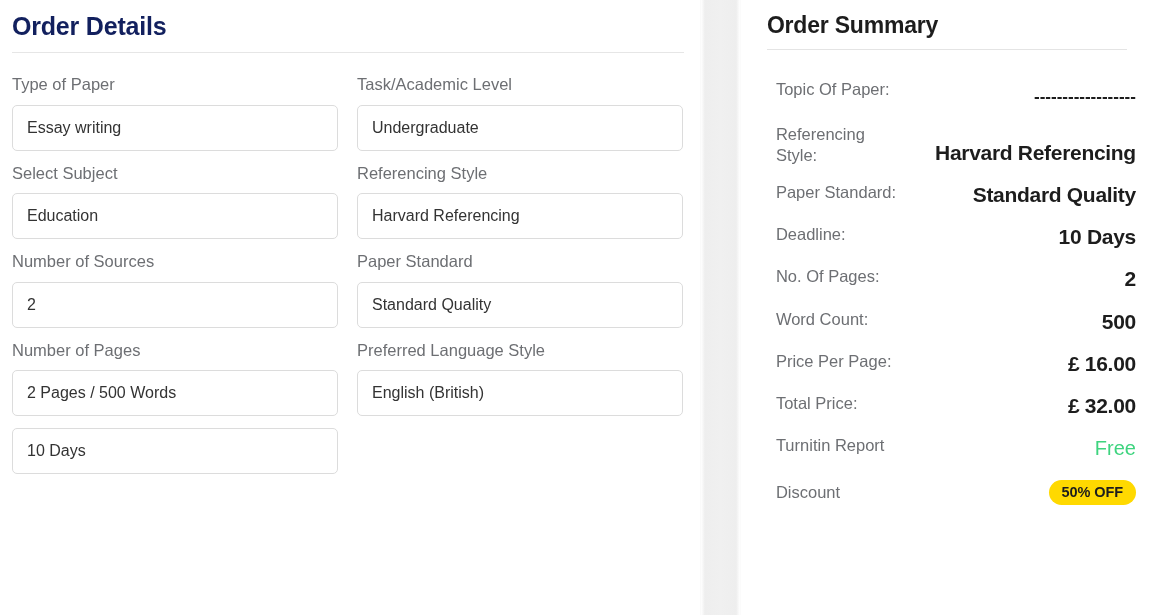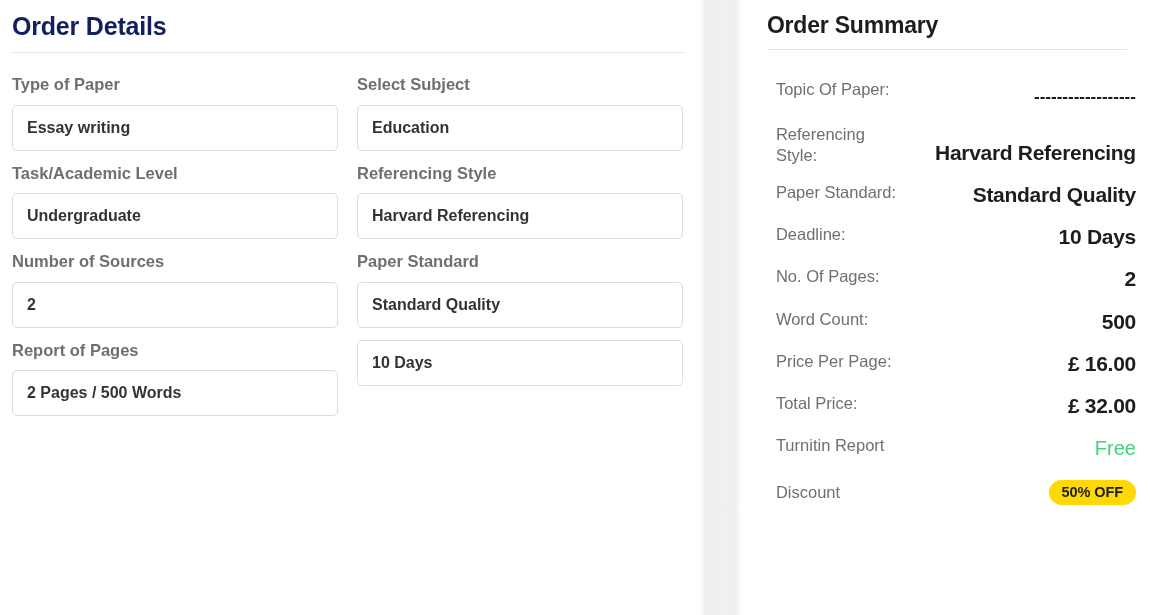--- a/index.html
+++ b/index.html
@@ -50,21 +50,20 @@
 
   .field-grid {
     display: grid;
     grid-template-columns: 326px 326px;
     column-gap: 19px;
     row-gap: 0px;
   }
 
   .field-block {
     margin-bottom: 12px;
-    font-weight: bold;
   }
 
   .field-label {
     display: block;
     font-size: 16.5px;
     color: #6d6f73;
     line-height: 1.3;
     margin-bottom: 9px;
     white-space: nowrap;
   }
@@ -202,42 +201,46 @@
     <h1 class="details-title">Order Details</h1>
     <div class="details-divider"></div>
 
     <div class="field-grid">
 
     <div class="field-block">
           <label class="field-label">Type of Paper</label>
           <div class="field-input">Essay writing</div>
         </div>
         <div class="field-block">
+          <label class="field-label">Task/Academic Level</label>
+          <div class="field-input">Undergraduate</div>
+        </div>
+        <div class="field-block">
           <label class="field-label">Select Subject</label>
           <div class="field-input">Education</div>
         </div>
         <div class="field-block">
-          <label class="field-label">Task/Academic Level</label>
-          <div class="field-input">Undergraduate</div>
-        </div>
-        <div class="field-block">
           <label class="field-label">Referencing Style</label>
           <div class="field-input">Harvard Referencing</div>
         </div>
         <div class="field-block">
           <label class="field-label">Number of Sources</label>
           <div class="field-input">2</div>
         </div>
         <div class="field-block">
           <label class="field-label">Paper Standard</label>
           <div class="field-input">Standard Quality</div>
         </div>
         <div class="field-block">
-          <label class="field-label">Report of Pages</label>
+          <label class="field-label">Number of Pages</label>
           <div class="field-input">2 Pages / 500 Words</div>
+        </div>
+        <div class="field-block">
+          <label class="field-label">Preferred Language Style</label>
+          <div class="field-input">English (British)</div>
         </div>
         <div class="field-block">
           <div class="field-input">10 Days</div>
         </div>
       </div>
   </section>
 
   <div class="gutter-strip"></div>
 
   <aside class="order-summary-pane">

